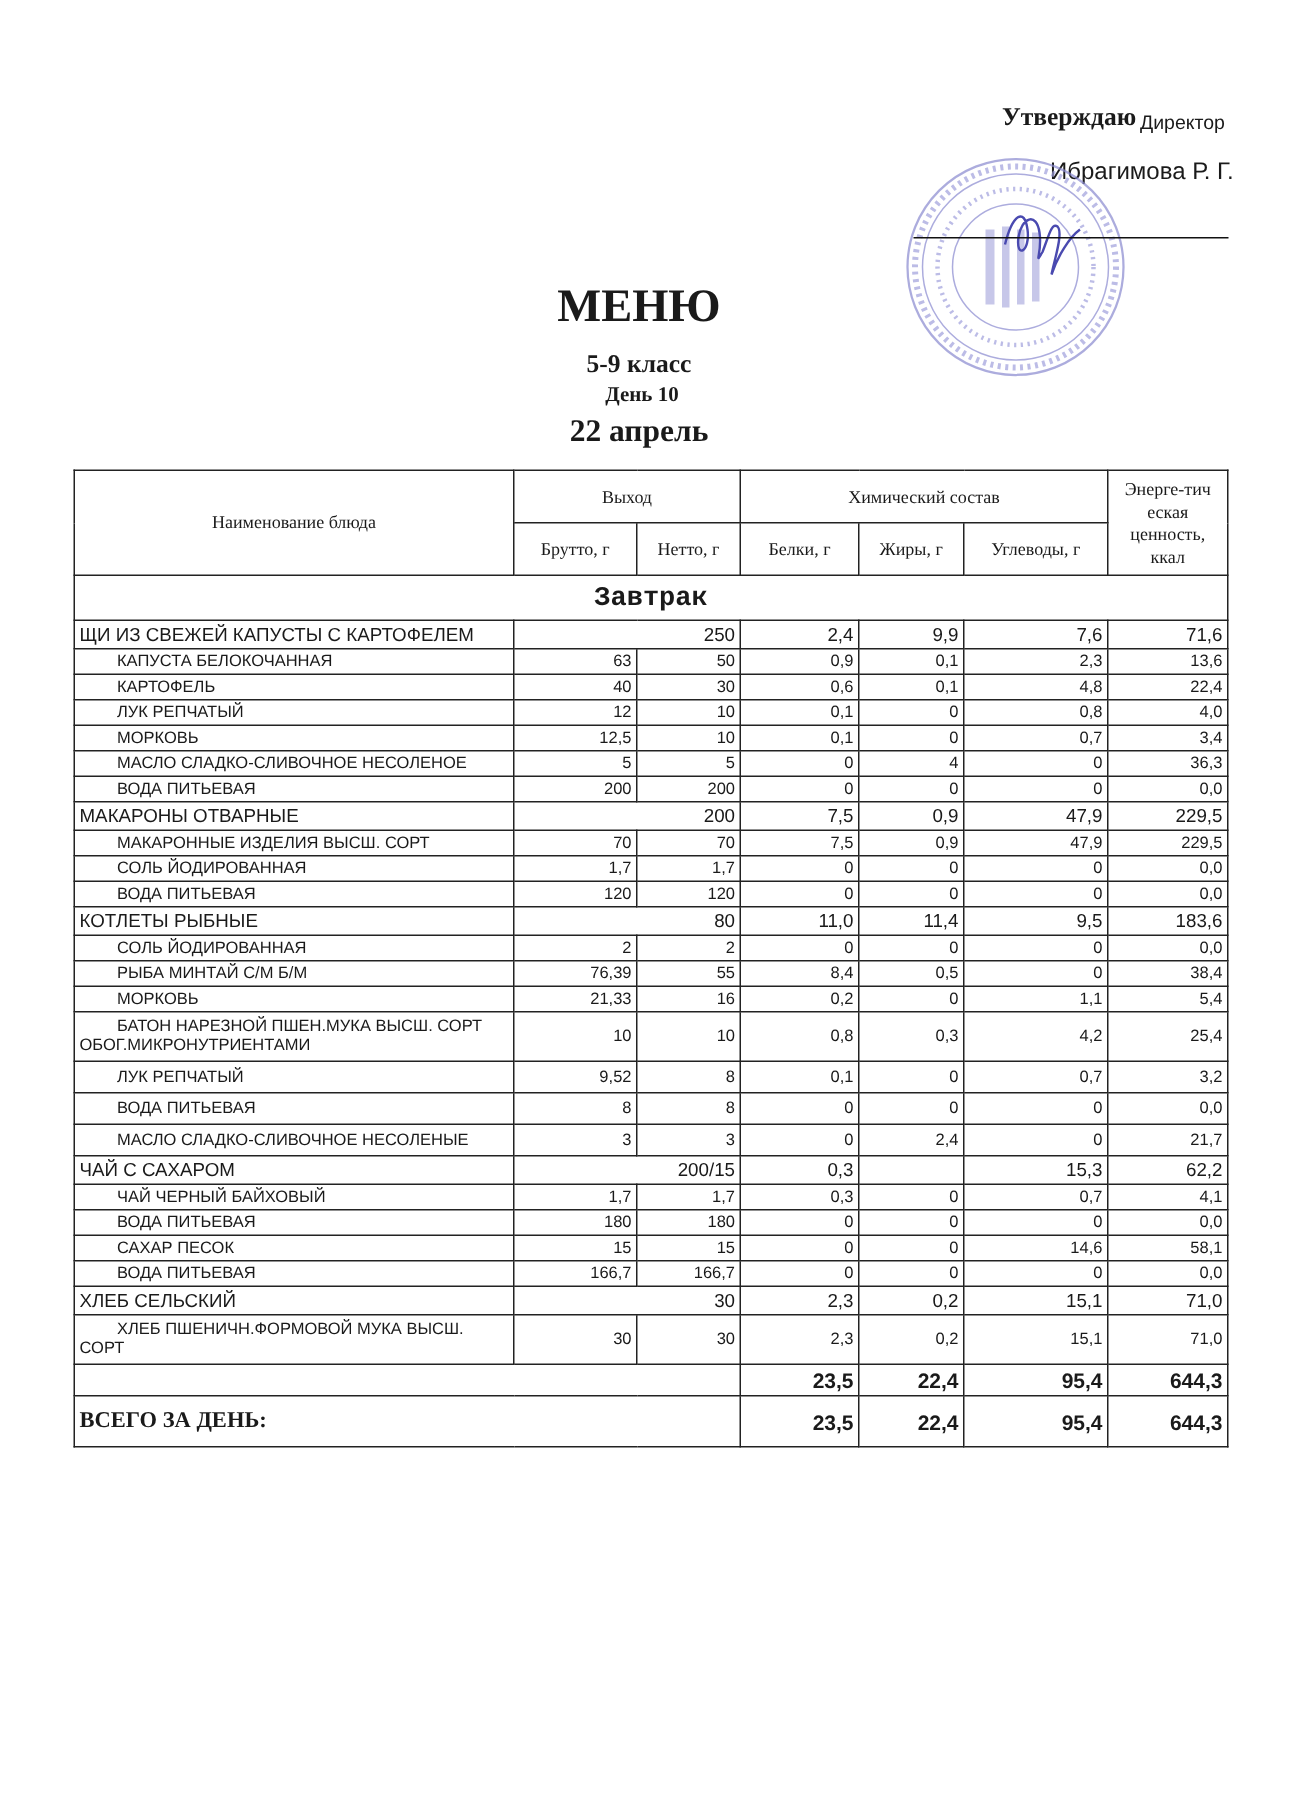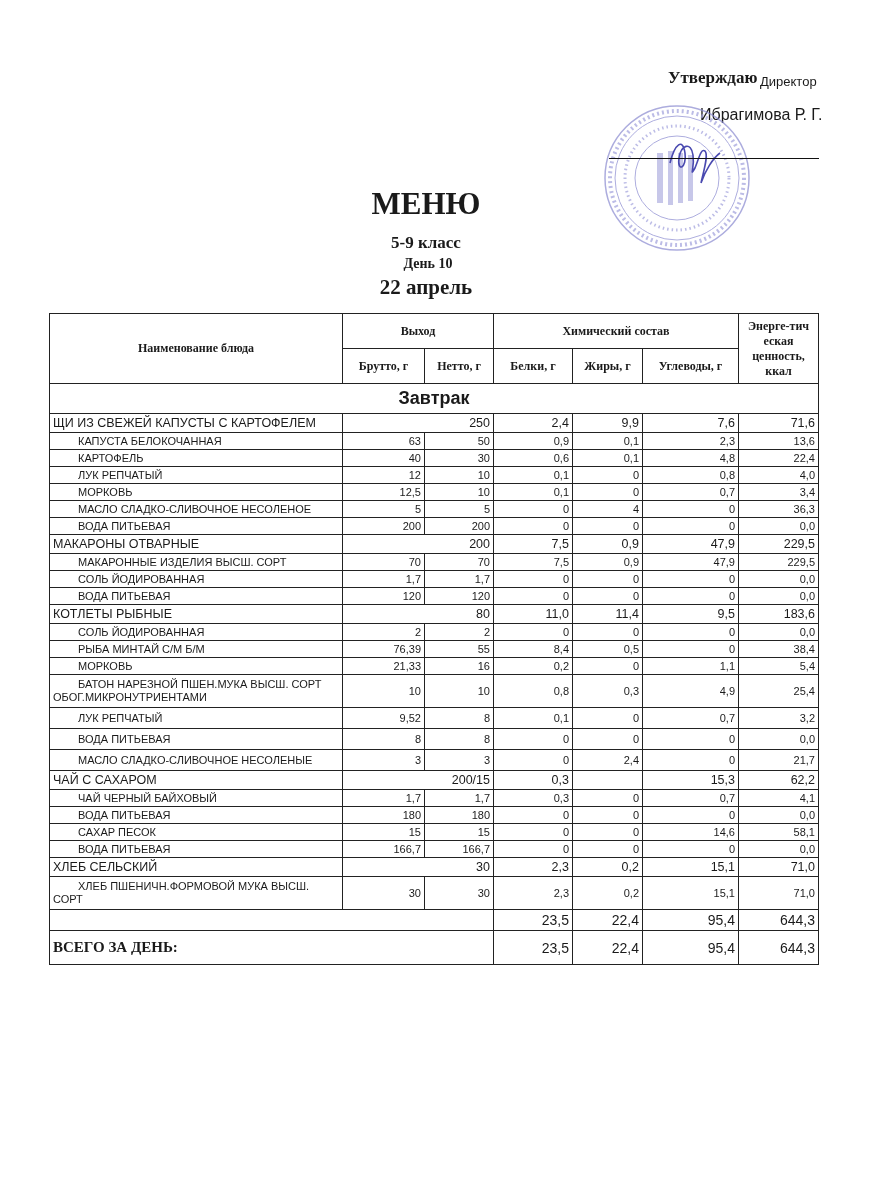--- a/index.html
+++ b/index.html
@@ -15,29 +15,29 @@
   .stamp { position:absolute; left:602px; top:103px; width:150px; height:150px; opacity:0.7; }
 
   .title { position:absolute; left:0; width:872px; text-align:center; font-weight:bold; }
   .t-menu { top:186px; font-size:31px; left:-10px; }
   .t-class { top:233px; font-size:17px; left:-10px; }
   .t-day { top:256px; font-size:14px; left:-8px; }
   .t-date { top:275px; font-size:21px; left:-10px; }
 
   table.menu { position:absolute; left:49px; top:313px; border-collapse:collapse; table-layout:fixed; }
   table.menu td, table.menu th { border:1px solid #222; padding:0 3px; overflow:hidden; }
-  th { font-family:"Liberation Serif","DejaVu Serif",serif; font-weight:bold; font-size:12px; text-align:center; }
+  th { font-family:"Liberation Serif","DejaVu Serif",serif; font-weight:normal; font-size:12px; text-align:center; }
   td.name { font-family:"Liberation Sans","DejaVu Sans",sans-serif; font-size:12.5px; text-align:left; white-space:nowrap; }
   td.name.sub { font-size:11px; padding-left:28px; }
   td.name.wrap { white-space:normal; line-height:13px; padding-left:3px; text-indent:25px; }
   td.num { font-family:"Liberation Sans","DejaVu Sans",sans-serif; font-size:12.5px; text-align:right; }
   td.num.sm { font-size:11px; }
-  td.section { font-family:Liberation Sans, sans-serif; font-weight:bold; font-size:18px; text-align:center; }
+  td.section { font-family:Liberation Mono, monospace; font-weight:bold; font-size:18px; text-align:center; }
   td.total-label { font-family:"Liberation Serif","DejaVu Serif",serif; font-weight:bold; font-size:15px; text-align:left; }
-  td.bold { font-weight:normal; font-size:14px; }
+  td.bold { font-weight:bold; font-size:14px; }
 </style>
 </head>
 <body>
 
 <div class="approve-title serif">Утверждаю</div>
 <div class="approve-role sans">Директор</div>
 <div class="approve-name sans">Ибрагимова Р. Г.</div>
 
 <svg class="stamp" viewBox="0 0 150 150">
   <circle cx="75" cy="75" r="72" fill="none" stroke="#8a8ad0" stroke-width="1.5"></circle>
@@ -220,21 +220,21 @@
         <td class="num sm">0</td>
         <td class="num sm">1,1</td>
         <td class="num sm">5,4</td>
       </tr>
       <tr style="height: 33px;">
         <td class="name wrap sub" style="padding-left: 3px;">БАТОН НАРЕЗНОЙ ПШЕН.МУКА ВЫСШ. СОРТ ОБОГ.МИКРОНУТРИЕНТАМИ</td>
         <td class="num sm">10</td>
         <td class="num sm">10</td>
         <td class="num sm">0,8</td>
         <td class="num sm">0,3</td>
-        <td class="num sm">4,9</td>
+        <td class="num sm">4,2</td>
         <td class="num sm">25,4</td>
       </tr>
       <tr style="height: 21px;">
         <td class="name sub">ЛУК РЕПЧАТЫЙ</td>
         <td class="num sm">9,52</td>
         <td class="num sm">8</td>
         <td class="num sm">0,1</td>
         <td class="num sm">0</td>
         <td class="num sm">0,7</td>
         <td class="num sm">3,2</td>

